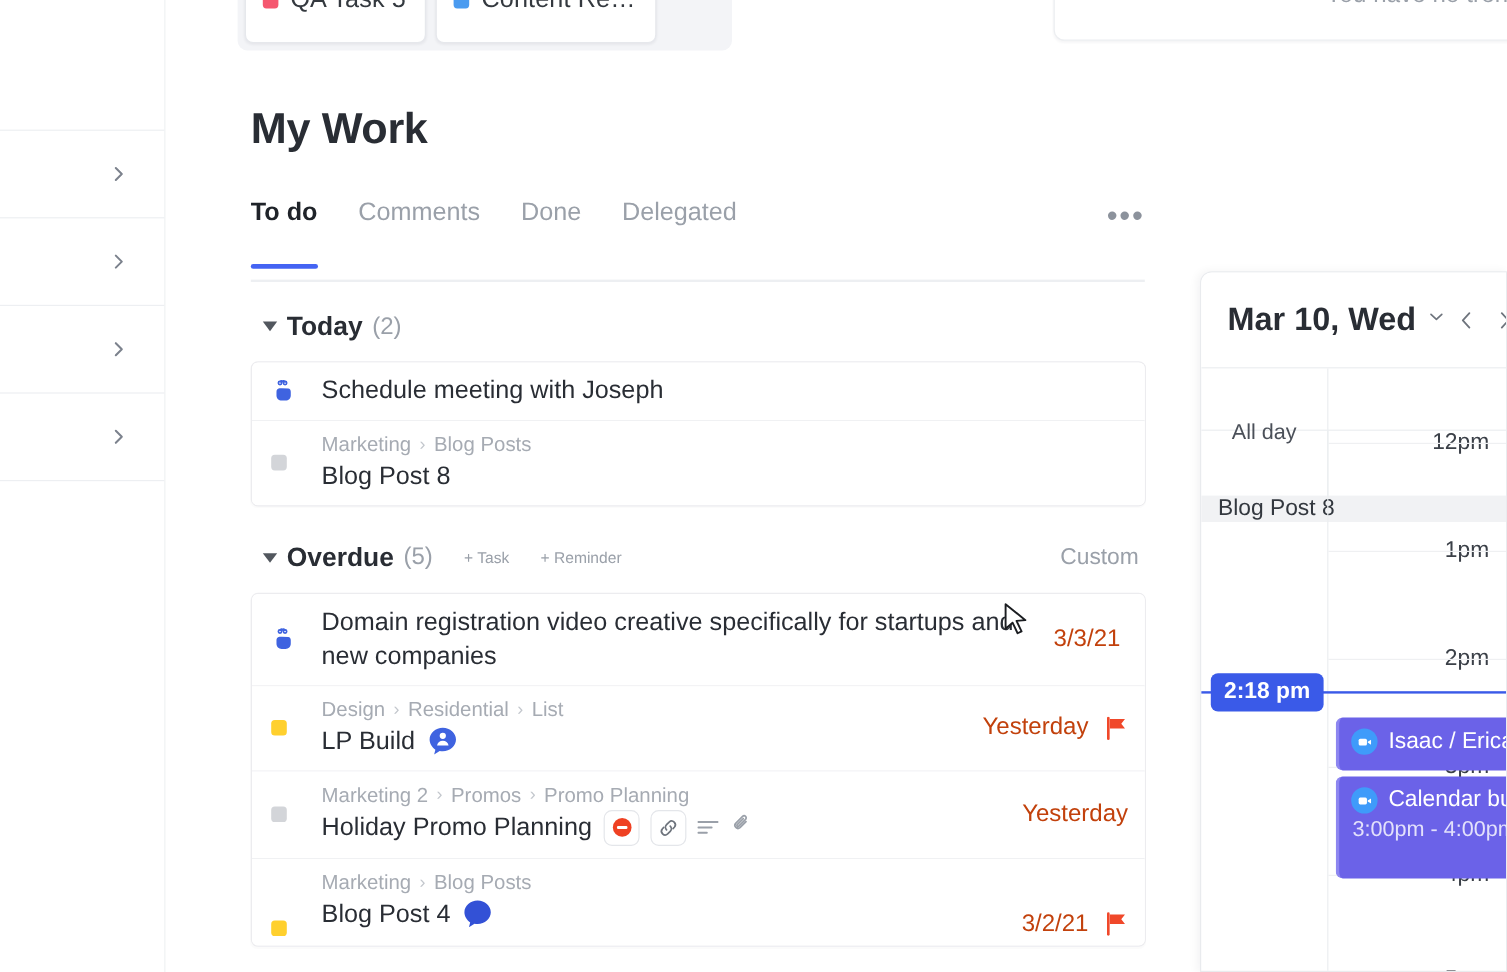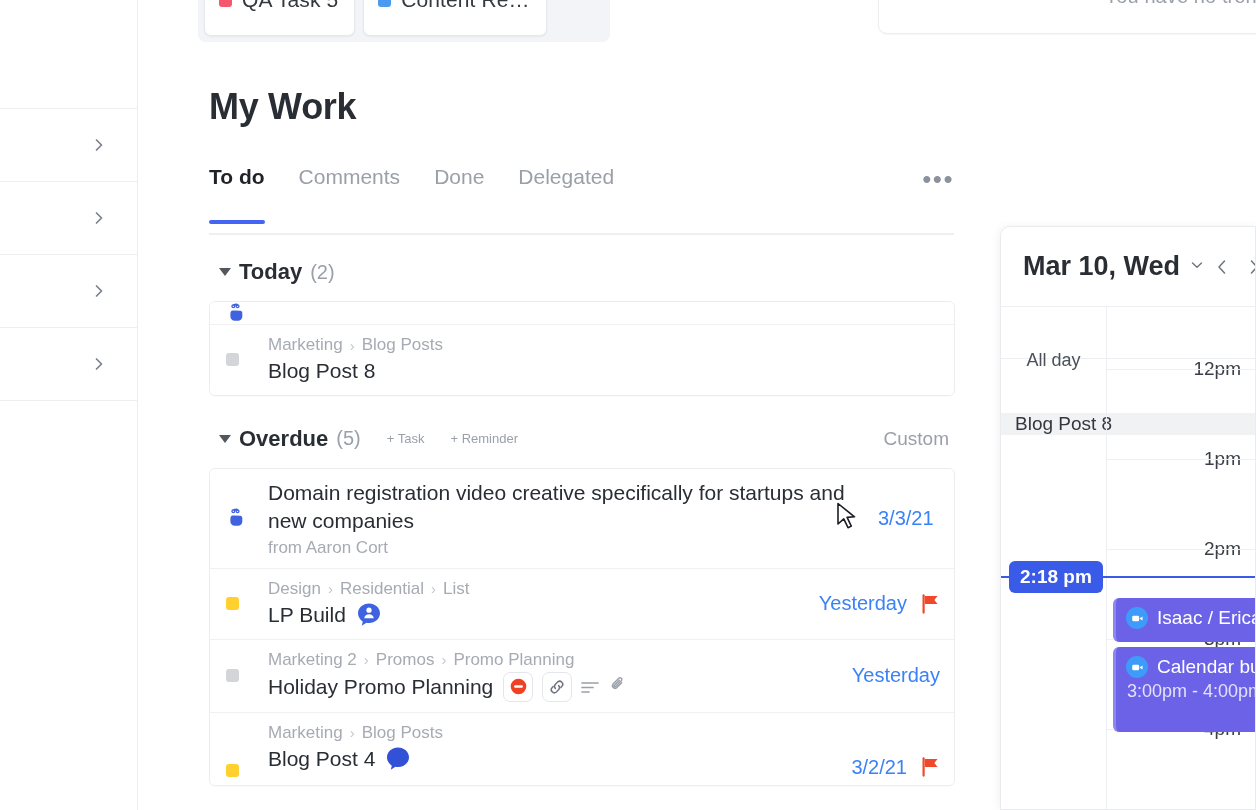--- a/index.html
+++ b/index.html
@@ -121,21 +121,21 @@
 
   .status-sq { width: 13px; height: 13px; border-radius: 3px; }
   .reminder-icon { width: 22px; height: 22px; display: block; }
 
   .crumbs { display: flex; align-items: center; gap: 7px; font-size: 17px; color: #a6abb3; margin-bottom: 2px; }
   .crumbs .sep { color: #c3c7cd; font-size: 15px; }
   .task-title { font-size: 21px; color: #292d34; line-height: 1.33; display: flex; align-items: center; flex-wrap: wrap; gap: 10px;}
   .task-title .txt { }
   .task-sub { font-size: 17px; color: #a6abb3; margin-top: 3px; }
   .due { font-size: 20px; white-space: nowrap; }
-  .due.red { color: #3b82f6; }
+  .due.red { color: #c2410c; }
   .flag { width: 19px; height: 20px; display:block; }
 
   .badge-ico { width: 26px; height: 26px; display:block; }
   .chip {
     width: 30px; height: 30px; border: 1px solid #e4e6ea; border-radius: 7px;
     display: flex; align-items: center; justify-content: center; background:#fff;
   }
   .inline-icons { display: flex; align-items: center; gap: 9px; }
 
   
@@ -282,20 +282,25 @@
           <div class="row-left">
             <span>
               <svg class="reminder-icon" viewBox="0 0 24 24" fill="none">
                 <path d="M8.3 3.2c.7-.9 2-.8 2.5.2M12.6 3.4c-.6-1-1.9-1.2-2.6-.3" stroke="#3f63e0" stroke-width="1.6" stroke-linecap="round"></path>
                 <circle cx="8" cy="4.6" r="1.5" stroke="#3f63e0" stroke-width="1.5"></circle>
                 <circle cx="12.6" cy="4.6" r="1.5" stroke="#3f63e0" stroke-width="1.5"></circle>
                 <path d="M10.2 7.2v5.1M7.4 9.4c-1.8.2-2.6 1.5-2.6 3.3v3.1c0 2.6 2.1 4.7 4.7 4.7h3.6c2.6 0 4.7-2.1 4.7-4.7v-3.4c0-1.5-.8-2.6-2.3-2.8l-5.8-.2H7.4z" fill="#3f63e0"></path>
               </svg>
             </span>
           </div>
+          <div class="row-body">
+            <div class="task-title">
+              <span class="txt">Schedule meeting with Joseph</span>
+            </div>
+          </div>
           <div class="row-right"></div>
         </div>
 
         <div class="row">
           <div class="row-left">
             <span class="status-sq" style="background:#d3d5d9"></span>
           </div>
           <div class="row-body">
             <div class="crumbs">
               <span>Marketing</span>
@@ -329,21 +334,20 @@
                 <circle cx="8" cy="4.6" r="1.5" stroke="#3f63e0" stroke-width="1.5"></circle>
                 <circle cx="12.6" cy="4.6" r="1.5" stroke="#3f63e0" stroke-width="1.5"></circle>
                 <path d="M10.2 7.2v5.1M7.4 9.4c-1.8.2-2.6 1.5-2.6 3.3v3.1c0 2.6 2.1 4.7 4.7 4.7h3.6c2.6 0 4.7-2.1 4.7-4.7v-3.4c0-1.5-.8-2.6-2.3-2.8l-5.8-.2H7.4z" fill="#3f63e0"></path>
               </svg>
             </span>
           </div>
           <div class="row-body" style="max-width:600px">
             <div class="task-title" style="display:block">
               <span class="txt">Domain registration video creative specifically for startups and new companies</span>
             </div>
-            <div class="task-sub">from Aaron Cort</div>
           </div>
           <div class="row-right">
             <span class="due red">3/3/21</span>
           </div>
         </div>
 
         <div class="row">
           <div class="row-left">
             <span class="status-sq" style="background:#ffd02e"></span>
           </div>

